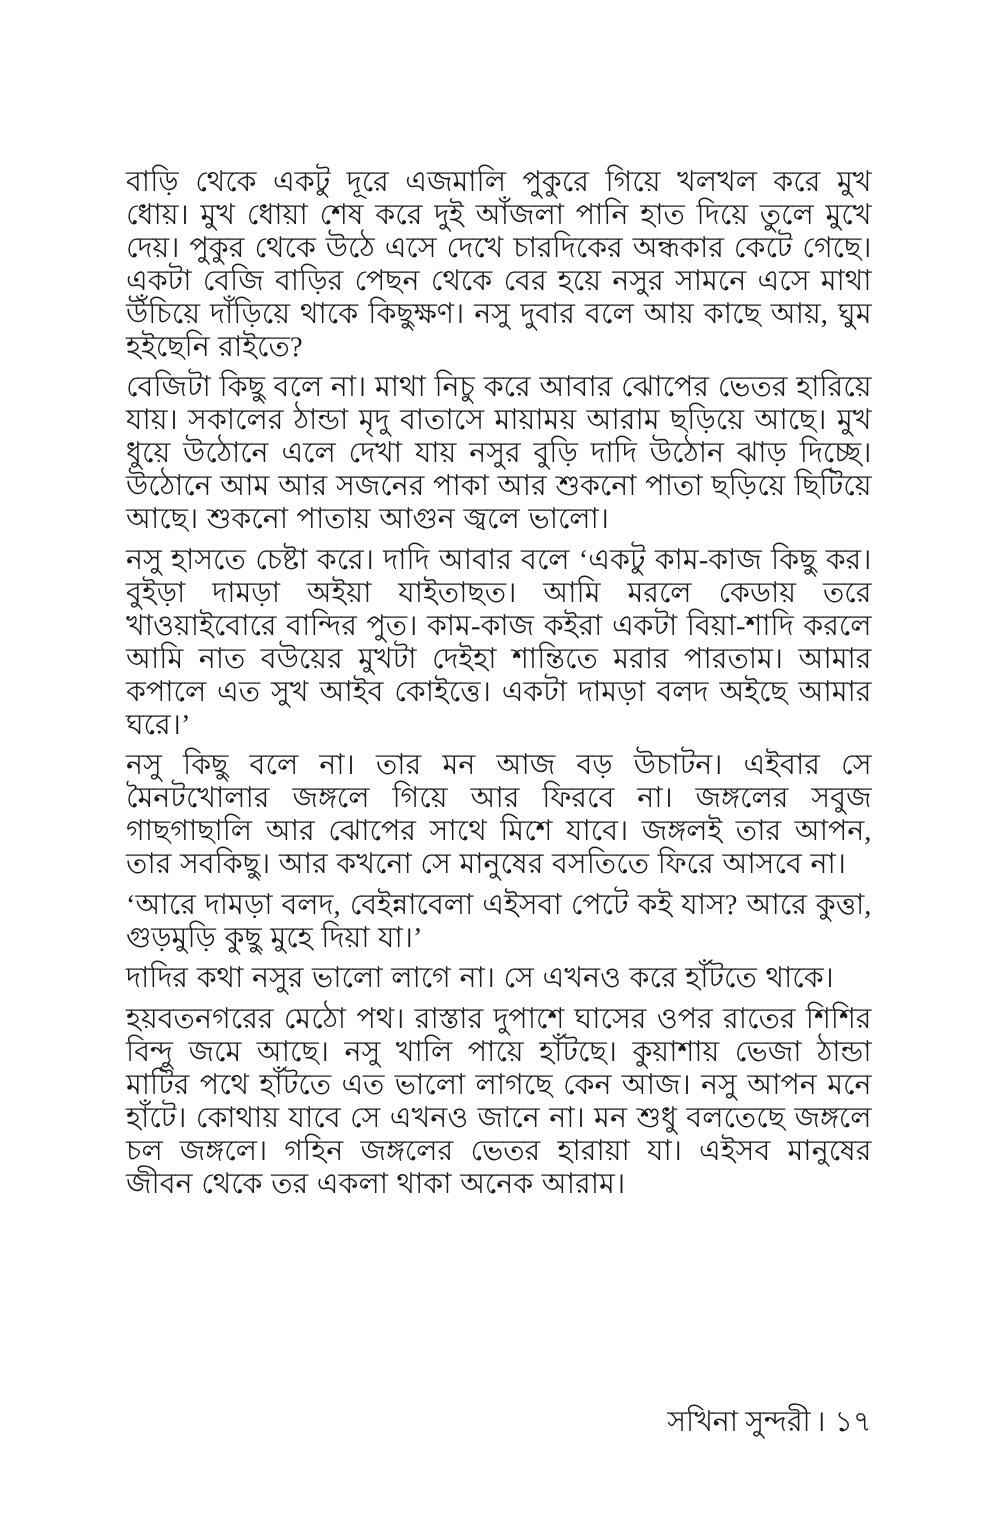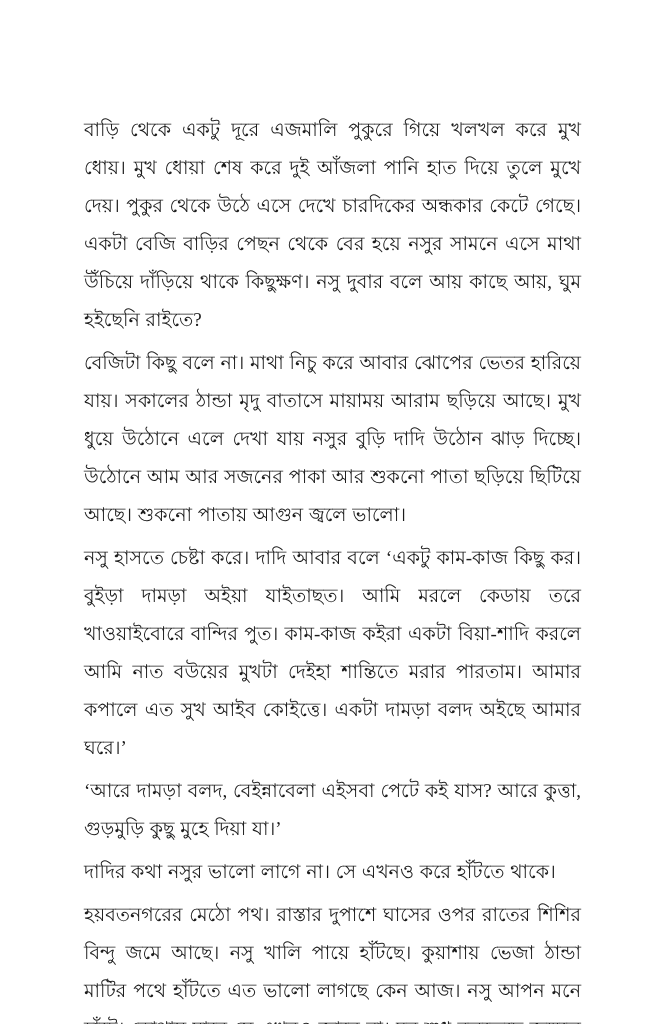--- a/index.html
+++ b/index.html
@@ -18,21 +18,21 @@
   }
   .text-block {
     position: absolute;
     left: 84px;
     top: 111px;
     width: 497px;
   }
   .para {
     margin: 0 0 5px 0;
     font-size: 19px;
-    line-height: 38px;
+    line-height: 22px;
     text-align: justify;
     text-justify: inter-word;
     color: #1b1b1b;
     word-spacing: 1px;
   }
   .page-footer {
     position: absolute;
     top: 936px;
     left: 84px;
     width: 497px;
@@ -49,19 +49,23 @@
 </style>
 </head>
 <body>
 
 <div class="page">
 
   <div class="text-block">
     <p class="para">বাড়ি থেকে একটু দূরে এজমালি পুকুরে গিয়ে খলখল করে মুখ ধোয়। মুখ ধোয়া শেষ করে দুই আঁজলা পানি হাত দিয়ে তুলে মুখে দেয়। পুকুর থেকে উঠে এসে দেখে চারদিকের অন্ধকার কেটে গেছে। একটা বেজি বাড়ির পেছন থেকে বের হয়ে নসুর সামনে এসে মাথা উঁচিয়ে দাঁড়িয়ে থাকে কিছুক্ষণ। নসু দুবার বলে আয় কাছে আয়, ঘুম হইছেনি রাইতে?</p>
     <p class="para">বেজিটা কিছু বলে না। মাথা নিচু করে আবার ঝোপের ভেতর হারিয়ে যায়। সকালের ঠান্ডা মৃদু বাতাসে মায়াময় আরাম ছড়িয়ে আছে। মুখ ধুয়ে উঠোনে এলে দেখা যায় নসুর বুড়ি দাদি উঠোন ঝাড় দিচ্ছে। উঠোনে আম আর সজনের পাকা আর শুকনো পাতা ছড়িয়ে ছিটিয়ে আছে। শুকনো পাতায় আগুন জ্বলে ভালো।</p>
     <p class="para">নসু হাসতে চেষ্টা করে। দাদি আবার বলে ‘একটু কাম-কাজ কিছু কর। বুইড়া দামড়া অইয়া যাইতাছত। আমি মরলে কেডায় তরে খাওয়াইবোরে বান্দির পুত। কাম-কাজ কইরা একটা বিয়া-শাদি করলে আমি নাত বউয়ের মুখটা দেইহা শান্তিতে মরার পারতাম। আমার কপালে এত সুখ আইব কোইত্তে। একটা দামড়া বলদ অইছে আমার ঘরে।’</p>
+    <p class="para">নসু কিছু বলে না। তার মন আজ বড় উচাটন। এইবার সে মৈনটখোলার জঙ্গলে গিয়ে আর ফিরবে না। জঙ্গলের সবুজ গাছগাছালি আর ঝোপের সাথে মিশে যাবে। জঙ্গলই তার আপন, তার সবকিছু। আর কখনো সে মানুষের বসতিতে ফিরে আসবে না।</p>
     <p class="para">‘আরে দামড়া বলদ, বেইন্নাবেলা এইসবা পেটে কই যাস? আরে কুত্তা, গুড়মুড়ি কুছু মুহে দিয়া যা।’</p>
     <p class="para">দাদির কথা নসুর ভালো লাগে না। সে এখনও করে হাঁটতে থাকে।</p>
     <p class="para">হয়বতনগরের মেঠো পথ। রাস্তার দুপাশে ঘাসের ওপর রাতের শিশির বিন্দু জমে আছে। নসু খালি পায়ে হাঁটছে। কুয়াশায় ভেজা ঠান্ডা মাটির পথে হাঁটতে এত ভালো লাগছে কেন আজ। নসু আপন মনে হাঁটে। কোথায় যাবে সে এখনও জানে না। মন শুধু বলতেছে জঙ্গলে চল জঙ্গলে। গহিন জঙ্গলের ভেতর হারায়া যা। এইসব মানুষের জীবন থেকে তর একলা থাকা অনেক আরাম।</p>
   </div>
 
+  <div class="page-footer">
+    <span>সখিনা সুন্দরী</span><span class="sep">।</span><span>১৭</span>
+  </div>
 
 </div>
 
 </body></html>

